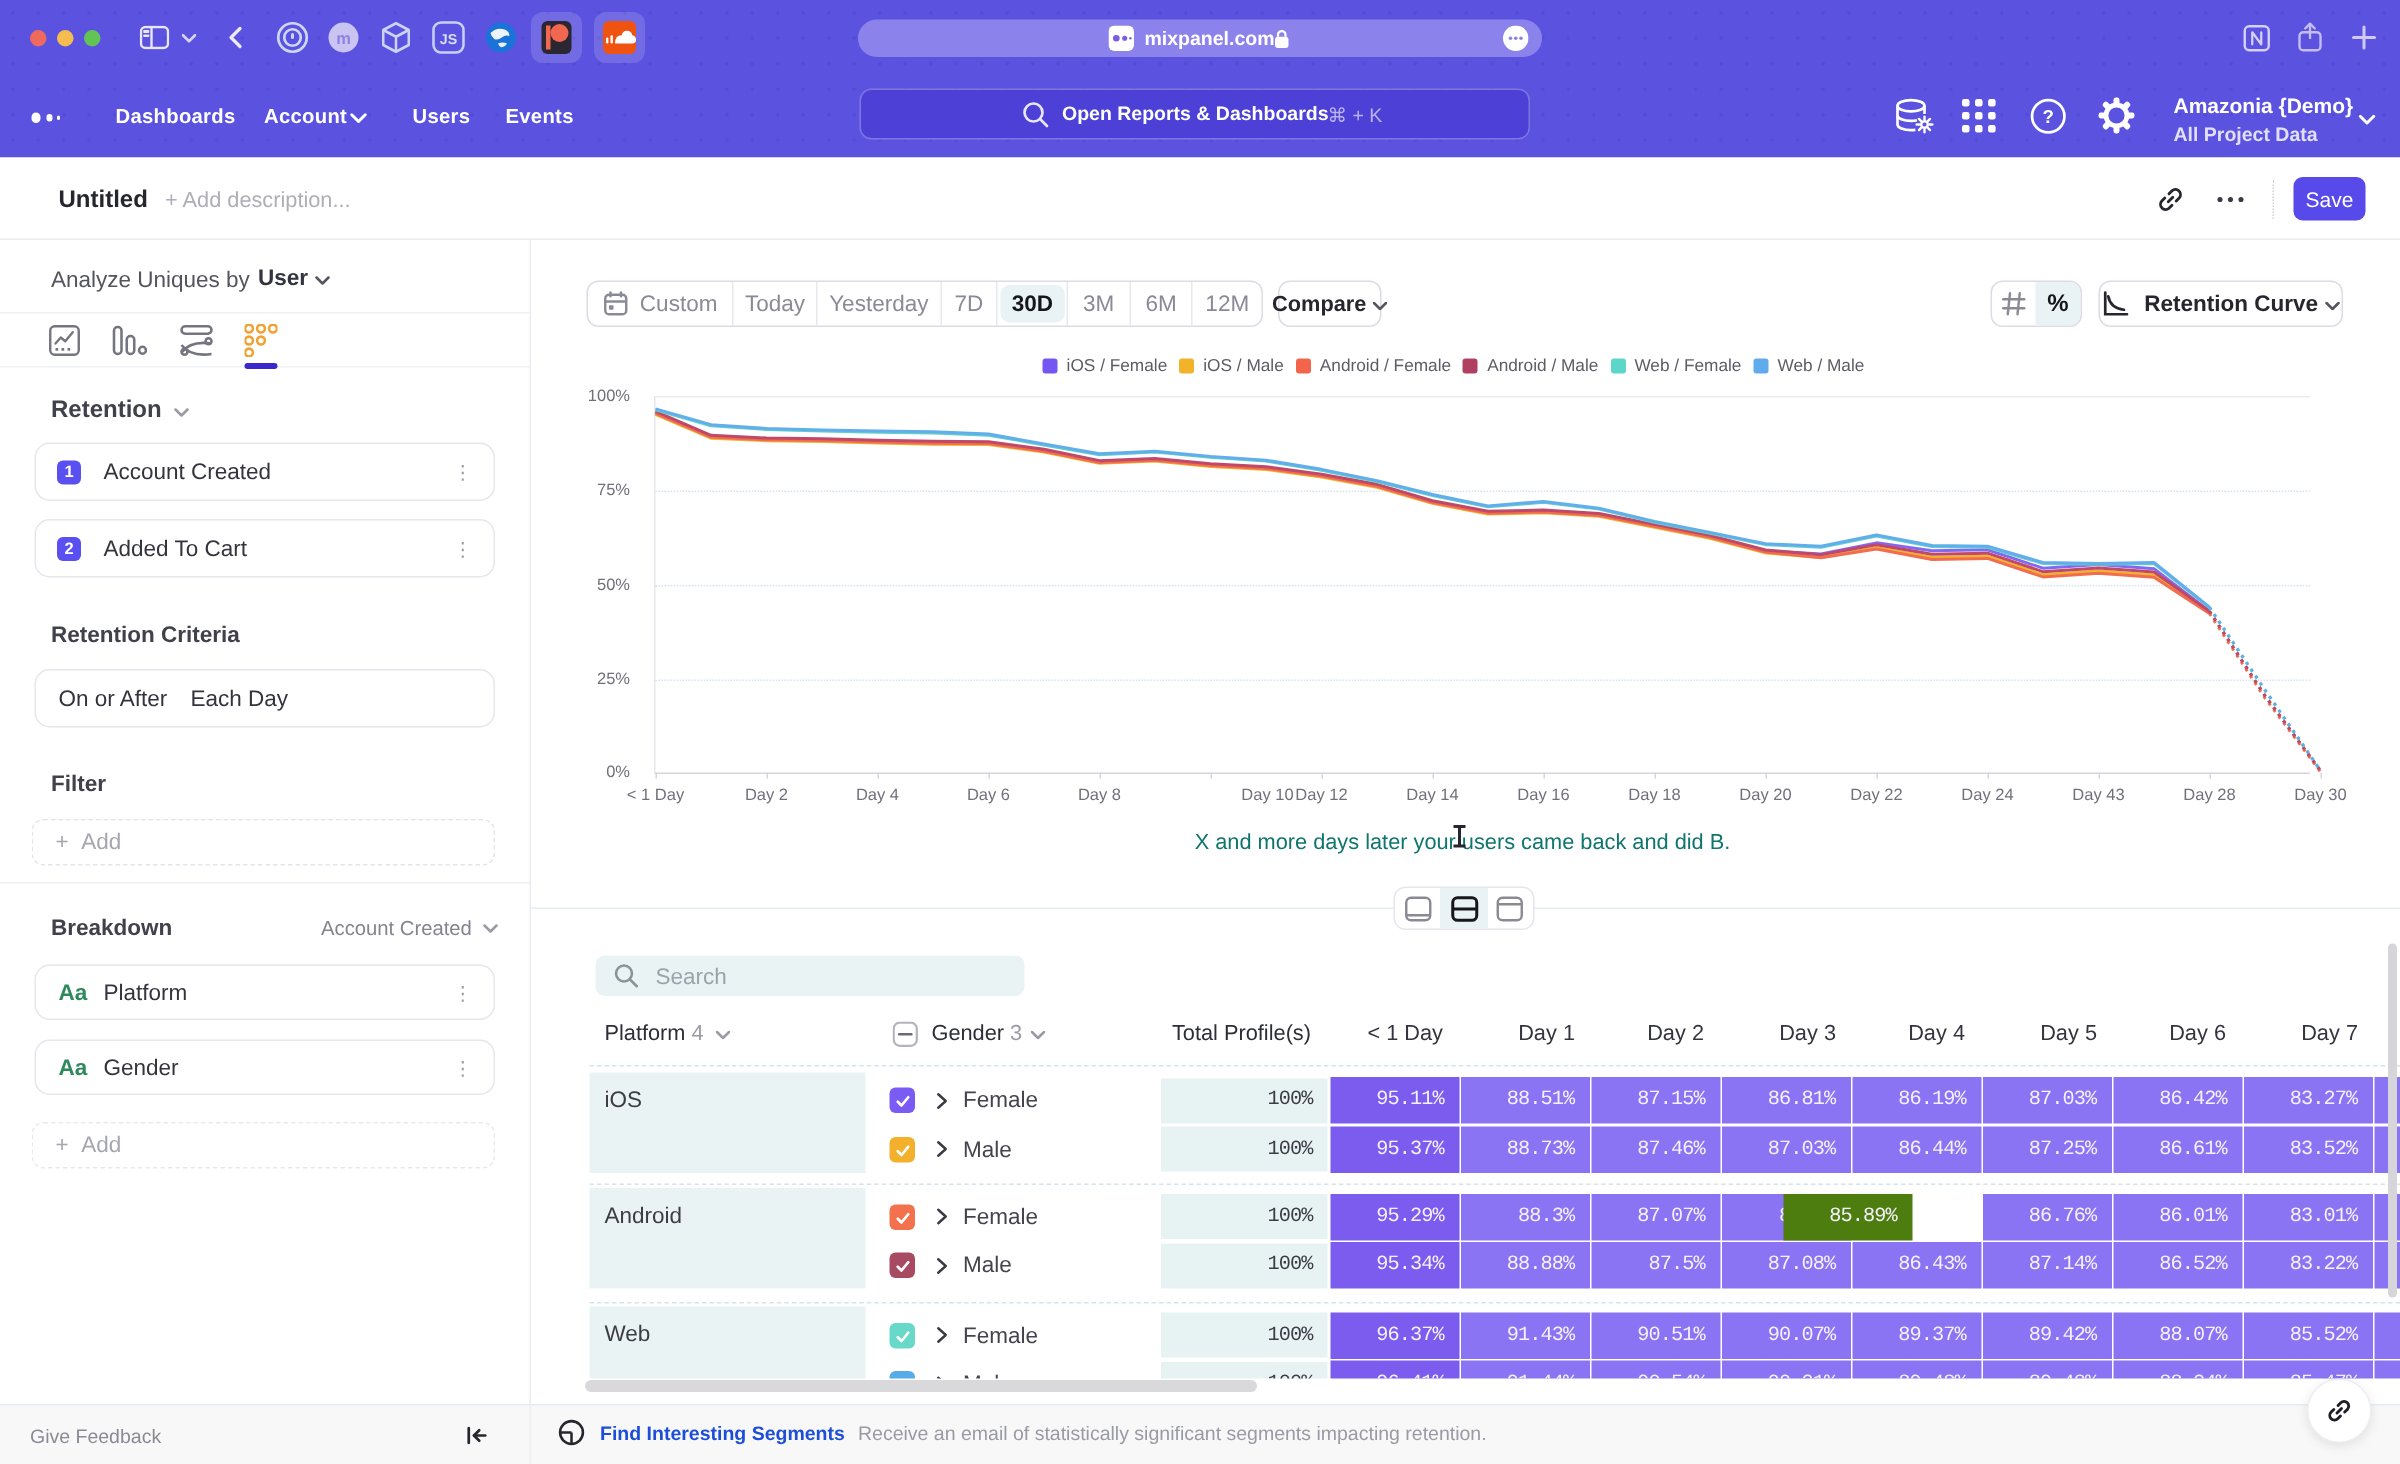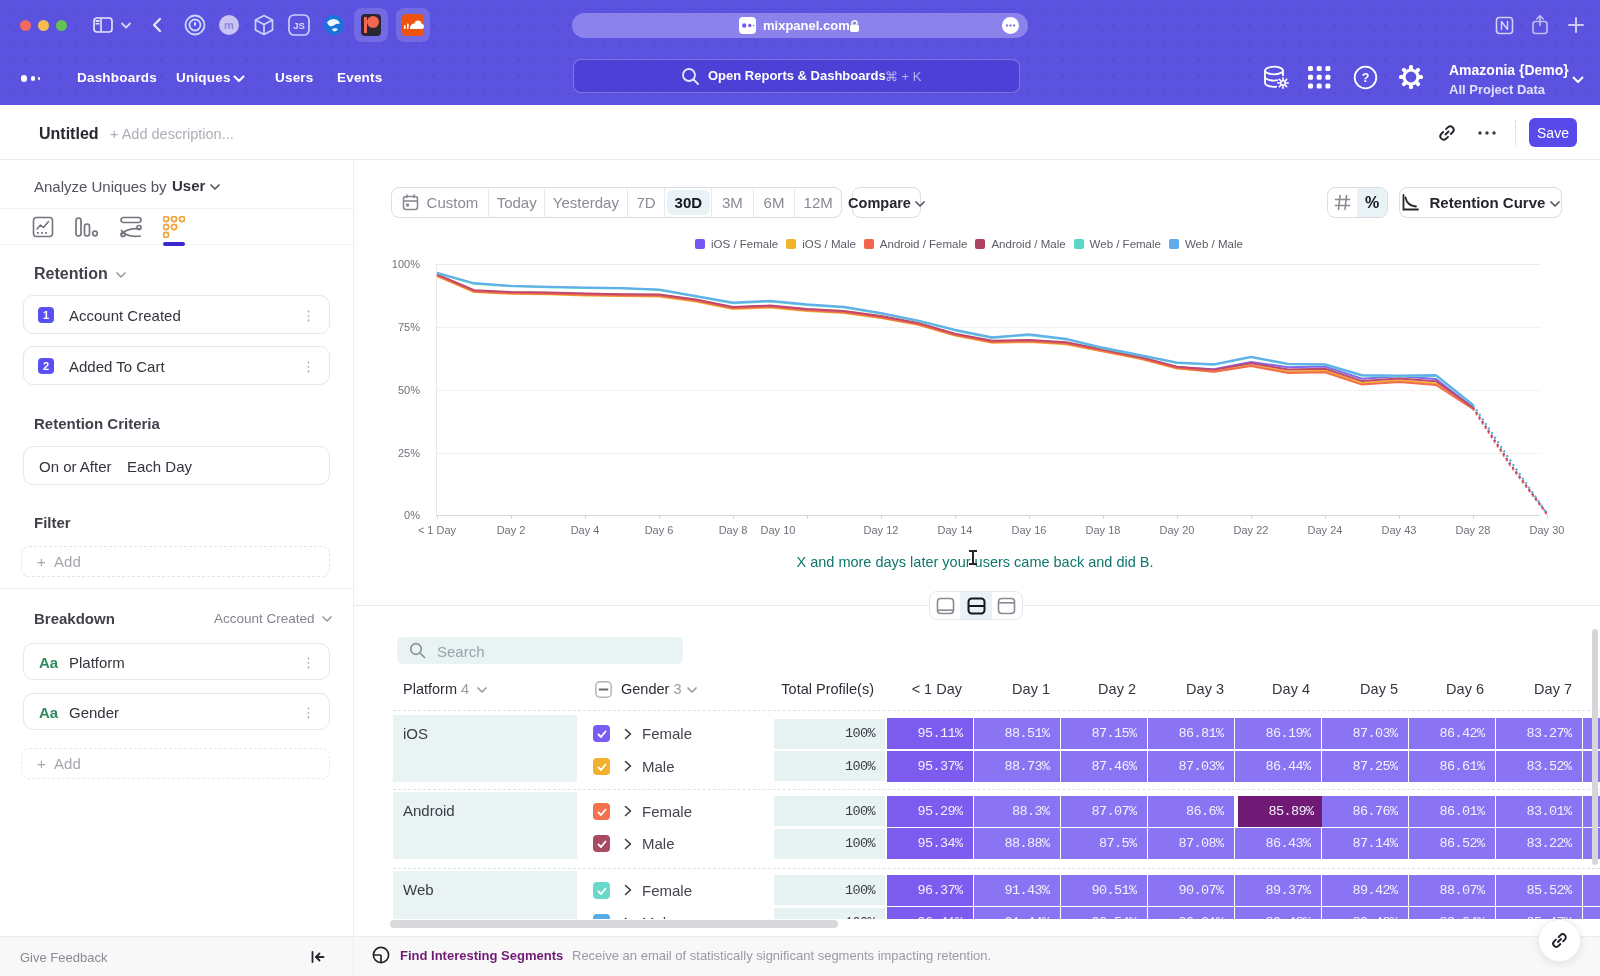--- a/index.html
+++ b/index.html
@@ -137,21 +137,21 @@
 <div class="abs" style="left:1567px;top:16px;">
     <svg width="18" height="18" viewBox="0 0 18 18" style="">
       <line x1="9" y1="2" x2="9" y2="16" stroke="#cfcaf6" stroke-width="2" stroke-linecap="round"></line>
       <line x1="2" y1="9" x2="16" y2="9" stroke="#cfcaf6" stroke-width="2" stroke-linecap="round"></line>
     </svg>
   </div>
 <div class="abs" style="left:20.5px;top:75px;width:6.5px;height:6.5px;border-radius:50%;background:#fff;"></div>
 <div class="abs" style="left:30.5px;top:76px;width:4.5px;height:4.5px;border-radius:50%;background:#fff;"></div>
 <div class="abs" style="left:37.7px;top:77px;width:2.6px;height:2.6px;border-radius:50%;background:#fff;"></div>
 <div class="navlink" style="left:77px;">Dashboards</div>
-<div class="navlink" style="left:176px;">Uniques</div>
+<div class="navlink" style="left:176px;">Account</div>
 <div class="abs" style="left:233px;top:75px;">
     <svg width="12" height="8" viewBox="0 0 12 8" style="">
       <polyline points="1.5,1.5 6,6 10.5,1.5" fill="none" stroke="#fff" stroke-width="2" stroke-linecap="round" stroke-linejoin="round"></polyline>
     </svg>
   </div>
 <div class="navlink" style="left:275px;">Users</div>
 <div class="navlink" style="left:337px;">Events</div>
 <div class="abs" style="left:573px;top:59px;width:447px;height:34px;border-radius:8px;background:#4c40d6;border:1px solid rgba(255,255,255,0.28);"></div>
 <div class="abs" style="left:681px;top:67px;">
     <svg width="19" height="19" viewBox="0 0 19 19" style="">
@@ -406,21 +406,21 @@
 <div class="xlab" style="left:407px;">&lt; 1 Day</div>
 <div class="abs" style="left:437px;top:515.3px;width:0;height:4px;border-left:1px solid #d6d6dc;"></div>
 <div class="xlab" style="left:481px;">Day 2</div>
 <div class="abs" style="left:511px;top:515.3px;width:0;height:4px;border-left:1px solid #d6d6dc;"></div>
 <div class="xlab" style="left:555px;">Day 4</div>
 <div class="abs" style="left:585px;top:515.3px;width:0;height:4px;border-left:1px solid #d6d6dc;"></div>
 <div class="xlab" style="left:629px;">Day 6</div>
 <div class="abs" style="left:659px;top:515.3px;width:0;height:4px;border-left:1px solid #d6d6dc;"></div>
 <div class="xlab" style="left:703px;">Day 8</div>
 <div class="abs" style="left:733px;top:515.3px;width:0;height:4px;border-left:1px solid #d6d6dc;"></div>
-<div class="xlab" style="left:748px;">Day 10</div>
+<div class="xlab" style="left:815px;">Day 10</div>
 <div class="abs" style="left:807px;top:515.3px;width:0;height:4px;border-left:1px solid #d6d6dc;"></div>
 <div class="xlab" style="left:851px;">Day 12</div>
 <div class="abs" style="left:881px;top:515.3px;width:0;height:4px;border-left:1px solid #d6d6dc;"></div>
 <div class="xlab" style="left:925px;">Day 14</div>
 <div class="abs" style="left:955px;top:515.3px;width:0;height:4px;border-left:1px solid #d6d6dc;"></div>
 <div class="xlab" style="left:999px;">Day 16</div>
 <div class="abs" style="left:1029px;top:515.3px;width:0;height:4px;border-left:1px solid #d6d6dc;"></div>
 <div class="xlab" style="left:1073px;">Day 18</div>
 <div class="abs" style="left:1103px;top:515.3px;width:0;height:4px;border-left:1px solid #d6d6dc;"></div>
 <div class="xlab" style="left:1147px;">Day 20</div>
@@ -570,21 +570,21 @@
       <svg width="8" height="12" viewBox="0 0 8 12" style="">
         <polyline points="1.5,1.5 6.5,6 1.5,10.5" fill="none" stroke="#3a3a44" stroke-width="1.6" stroke-linecap="round" stroke-linejoin="round"></polyline>
       </svg>
     </div>
     <div class="grow" style="left:288px;top:192.5px;">Female</div>
     <div class="tealbar" style="left:420px;top:186.0px;">100%</div>
     <div class="pcell" style="left:533px;top:185.5px;width:85.5px;background:#7b5cef;">95.29%</div>
     <div class="pcell" style="left:620px;top:185.5px;width:85.5px;background:#8b74f3;">88.3%</div>
     <div class="pcell" style="left:707px;top:185.5px;width:85.5px;background:#8b74f3;">87.07%</div>
     <div class="pcell" style="left:794px;top:185.5px;width:85.5px;background:#8b74f3;">86.6%</div>
-    <div class="pcell" style="left:884px;top:185.5px;width:85.5px;background:#701a75;">85.89%</div>
+    <div class="pcell" style="left:835px;top:185.5px;width:85.5px;background:#4d7c0f;">85.89%</div>
     <div class="pcell" style="left:968px;top:185.5px;width:85.5px;background:#8b74f3;">86.76%</div>
     <div class="pcell" style="left:1055px;top:185.5px;width:85.5px;background:#8b74f3;">86.01%</div>
     <div class="pcell" style="left:1142px;top:185.5px;width:85.5px;background:#8b74f3;">83.01%</div>
     <div class="abs" style="left:1229px;top:185.5px;width:18px;height:31px;background:#8b74f3;"></div>
     <div class="cb" style="left:239px;top:225.0px;background:#a84a62;">
       <svg width="12" height="12" viewBox="0 0 12 12" style="position:absolute;left:2.5px;top:3px;">
         <polyline points="2.5,6.5 5,9 9.5,3.5" fill="none" stroke="#fff" stroke-width="1.8" stroke-linecap="round" stroke-linejoin="round"></polyline>
       </svg>
     </div>
     <div class="abs" style="left:270px;top:227.5px;">
@@ -659,21 +659,21 @@
         <polyline points="8.5,2.5 5,6 8.5,9.5" fill="none" stroke-linejoin="round"></polyline>
       </g>
     </svg>
   </div>
 <div class="abs" style="left:372px;top:946px;">
     <svg width="18" height="18" viewBox="0 0 18 18" style="">
       <circle cx="9" cy="9" r="7.6" fill="none" stroke="#26262e" stroke-width="1.7"></circle>
       <path d="M9 9 H1.8 M9 9 V16.2" stroke="#26262e" stroke-width="1.7" fill="none"></path>
     </svg>
   </div>
-<div class="abs" style="left:400px;top:948px;font-size:13px;font-weight:700;color:#701a75;text-align:center;">Find Interesting Segments</div>
+<div class="abs" style="left:400px;top:948px;font-size:13px;font-weight:700;color:#1d4ed8;text-align:center;">Find Interesting Segments</div>
 <div class="abs" style="left:572px;top:948px;font-size:13px;color:#9a9aa4;">Receive an email of statistically significant segments impacting retention.</div>
 <div class="abs" style="left:1538px;top:919px;width:43px;height:43px;border-radius:50%;background:#fff;border:1px solid #eeeef2;box-shadow:0 2px 8px rgba(0,0,0,0.10);display:flex;align-items:center;justify-content:center;">
     <svg width="19" height="19" viewBox="0 0 19 19" style="">
       <g fill="none" stroke="#1e1e26" stroke-width="1.9" stroke-linecap="round">
         <path d="M8 11 L11 8"></path>
         <path d="M10.3 13 l-1.8 1.8 a3.1 3.1 0 0 1 -4.4 -4.4 L5.9 8.6"></path>
         <path d="M8.7 6 l1.8 -1.8 a3.1 3.1 0 0 1 4.4 4.4 L13.1 10.4"></path>
       </g>
     </svg>
   </div>

